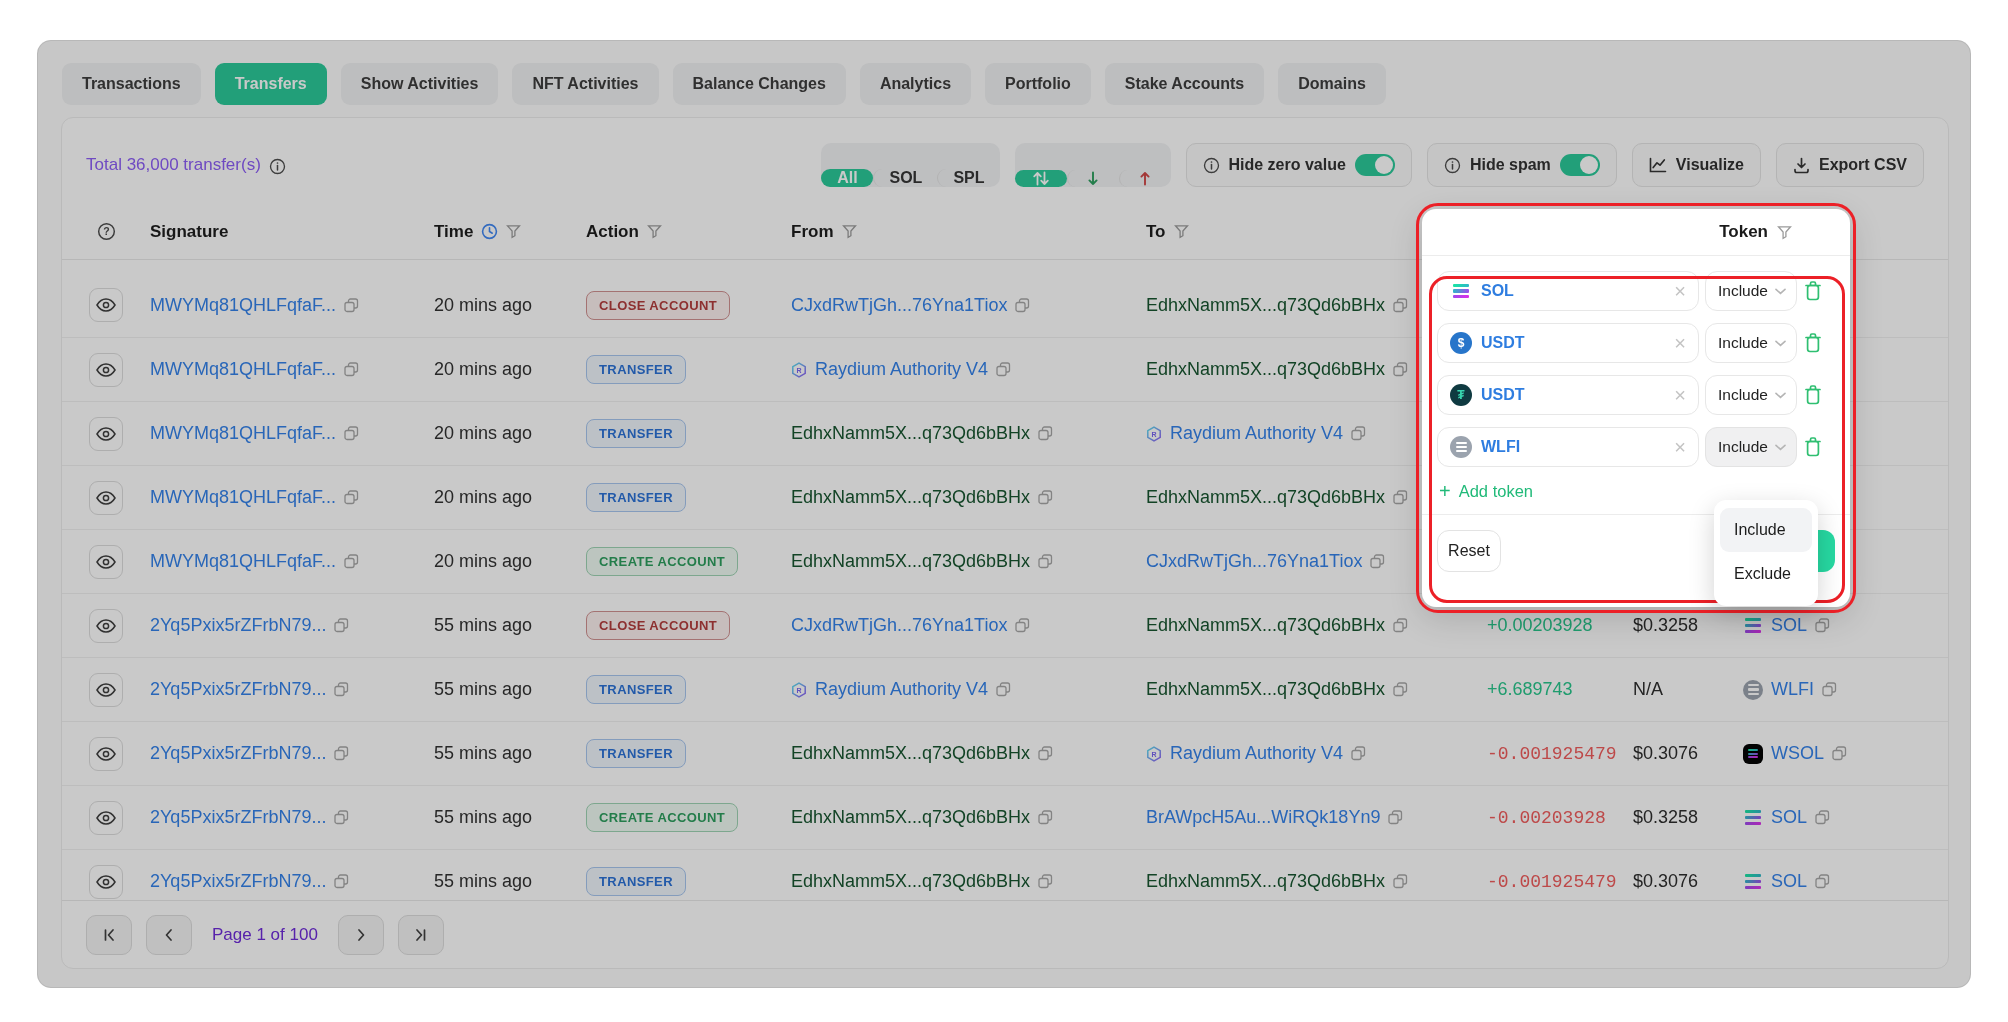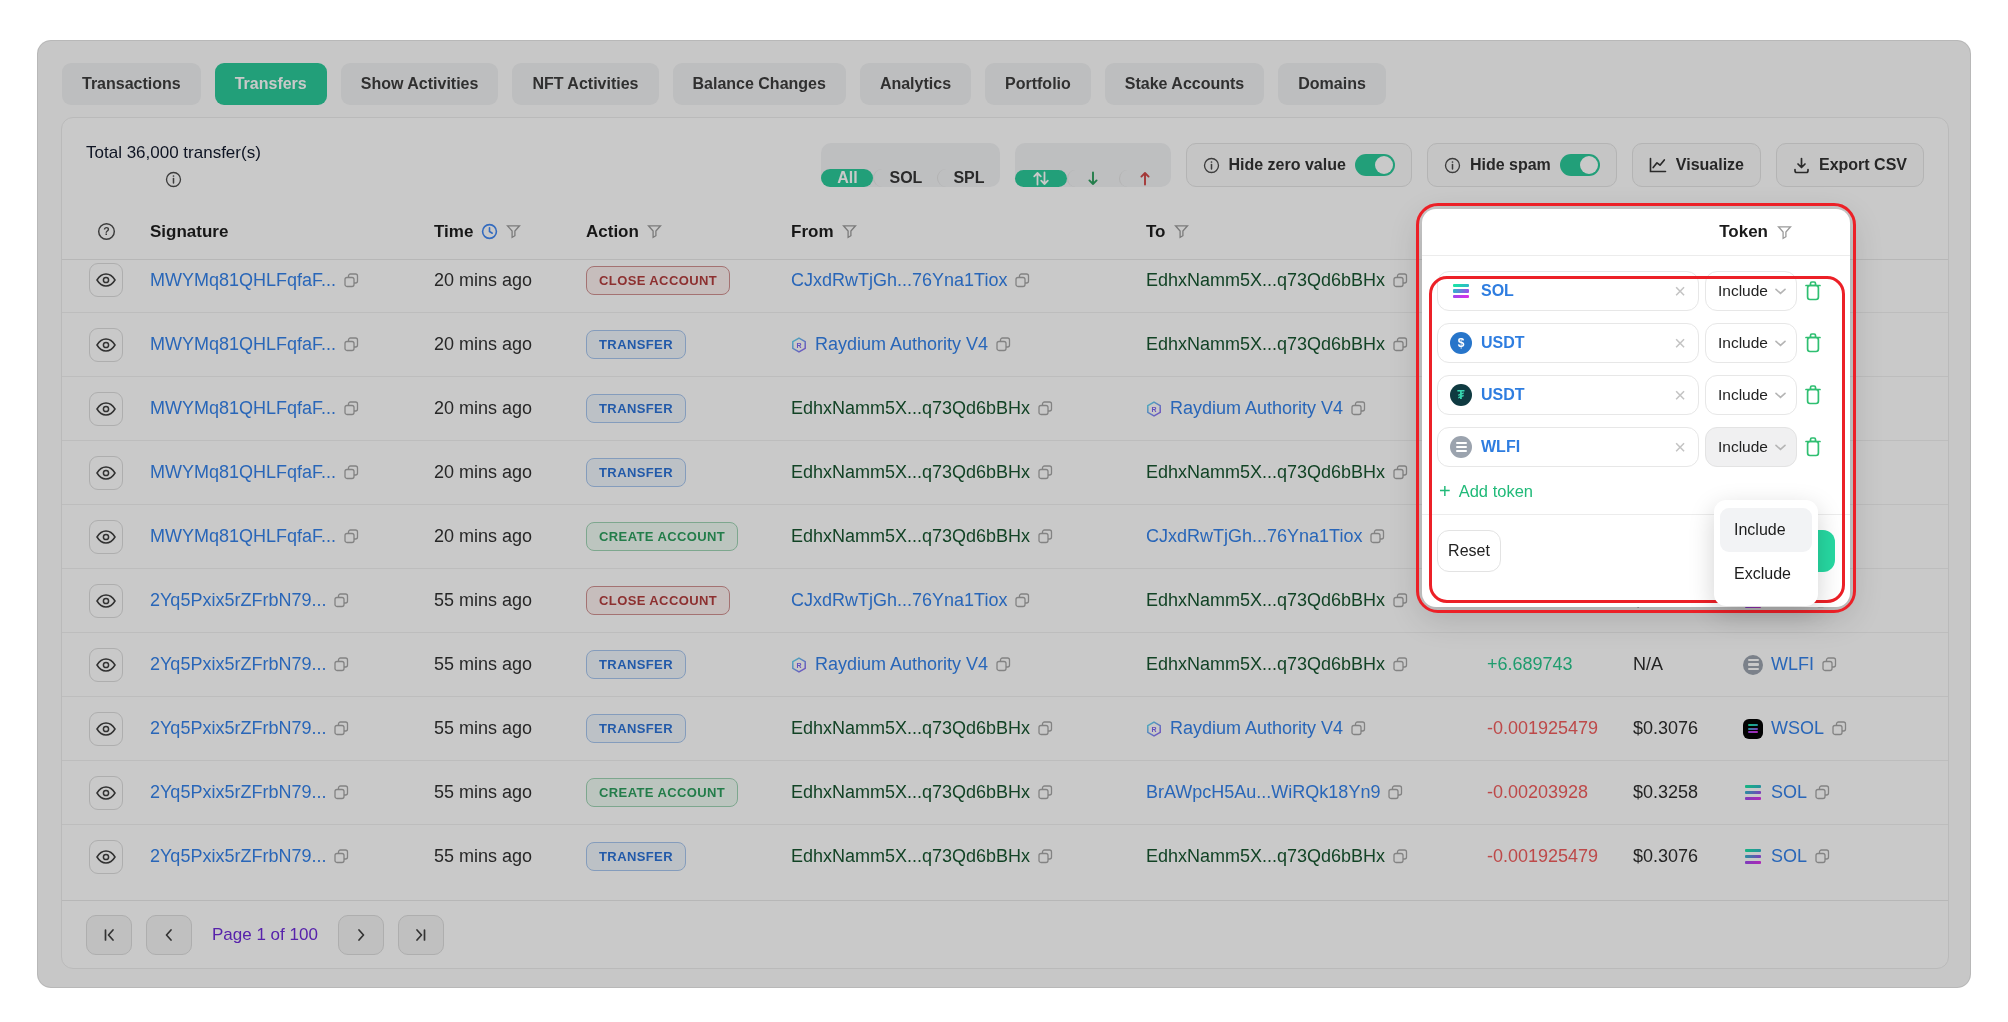--- a/index.html
+++ b/index.html
@@ -25,21 +25,21 @@
   }
   .tab.active { background:#29c999; color:#fff; }
   
   .panel {
     position:absolute; left:23px; top:76px; width:1888px; height:852px;
     background:#ffffff; border:1px solid #ececec; border-radius:12px;
   }
   
   .toolbar { position:absolute; left:24px; right:24px; top:24px; height:46px;
     display:flex; align-items:center; justify-content:space-between; }
-  .total { display:flex; align-items:center; gap:8px; font-size:17px; color:#0f172a;flex-direction:column; }
+  .total { display:flex; align-items:flex-end; gap:8px; font-size:17px; color:#8b5cf6; }
   .tb-right { display:flex; align-items:center; gap:15px; }
   .seg { display:flex; background:#f1f2f4; border-radius:10px; height:44px; align-items:flex-end; }
   .seg-btn { min-width:52px; padding:0 15px; border:none; background:transparent; font-size:16px;
     font-weight:bold; color:#333; border-radius:10px; display:flex; align-items:center; justify-content:center; cursor:pointer; }
   .seg-btn + .seg-btn { border-left:1px solid #e2e2e2; }
   .seg-btn.active { background:#29c999; color:#fff; border-left:none; }
   .pill { display:flex; align-items:center; gap:9px; height:44px; padding:0 16px;
     background:#fafafa; border:1px solid #e4e4e4; border-radius:10px; font-size:16px; font-weight:bold; color:#2f2f2f; }
   .btn-plain { display:flex; align-items:center; gap:9px; height:44px; padding:0 16px;
     background:#fafafa; border:1px solid #e4e4e4; border-radius:10px; font-size:16px; font-weight:bold; color:#2f2f2f; cursor:pointer; }
@@ -48,37 +48,37 @@
   
   .thead, .trow {
     display:grid;
     grid-template-columns: 88px 284px 152px 205px 355px 341px 146px 110px auto;
     align-items:center;
   }
   .thead { position:absolute; left:0; right:0; top:86px; height:56px;
     border-bottom:1px solid #e8e8e8; font-size:17px; font-weight:bold; color:#1b1b1b; }
   .th { display:flex; align-items:center; gap:8px; }
   .th.center { justify-content:center; }
-  .tbody { position:absolute; left:0; right:0; top:130px; }
+  .tbody { position:absolute; left:0; right:0; top:155px; }
   .trow { height:64px; border-top:1px solid #f0f0f0; font-size:18px; }
   .trow:first-child { border-top:none; }
   .cell { display:flex; align-items:center; gap:8px; min-width:0; }
   .c-eye { justify-content:center; }
   .eye-btn { width:34px; height:34px; border:1.5px solid #dcdcdc; border-radius:9px;
     background:transparent; display:flex; align-items:center; justify-content:center; cursor:pointer; }
   .lnk { color:#3180ea; text-decoration:none; cursor:pointer; white-space:nowrap; }
   .addr { color:#14532d; white-space:nowrap; }
   .copy { display:inline-flex; cursor:pointer; flex:none; }
   .badge { display:inline-flex; align-items:center; padding:6px 12px; border-radius:8px;
     font-size:13px; font-weight:bold; letter-spacing:.4px; white-space:nowrap; }
   .badge.danger  { color:#b23b3b; border:1.5px solid #d09090; background:#fbf0ef; }
   .badge.info    { color:#2970d6; border:1.5px solid #a7c6ef; background:#eef5fc; }
   .badge.success { color:#2a9d5c; border:1.5px solid #9ed4b4; background:#effaf3; }
   .amt.pos { color:#25c58a; }
-  .amt.neg { color:#f05b5b; }
+  .amt.neg { color:#f05b5b;font-family:Liberation Mono, monospace; }
   .val { color:#2b2b2b; }
   
   .tok-ic { width:20px; height:20px; border-radius:50%; display:inline-flex; flex-direction:column;
     justify-content:center; align-items:center; gap:2.5px; flex:none; }
   .tok-ic.sol { border-radius:0; background:transparent; }
   .tok-ic.sol i, .tok-ic.wlfi i, .tok-ic.wsol i { display:block; width:16px; height:3.2px; border-radius:1px; }
   .tok-ic.sol i:nth-child(1) { background:linear-gradient(90deg,#19e6a2,#2fb6c9); }
   .tok-ic.sol i:nth-child(2) { background:linear-gradient(90deg,#2fb6c9,#9d4bed); }
   .tok-ic.sol i:nth-child(3) { background:linear-gradient(90deg,#9d4bed,#dc2ee8); }
   .tok-ic.wlfi { background:#9ba3ae; gap:2px; }

